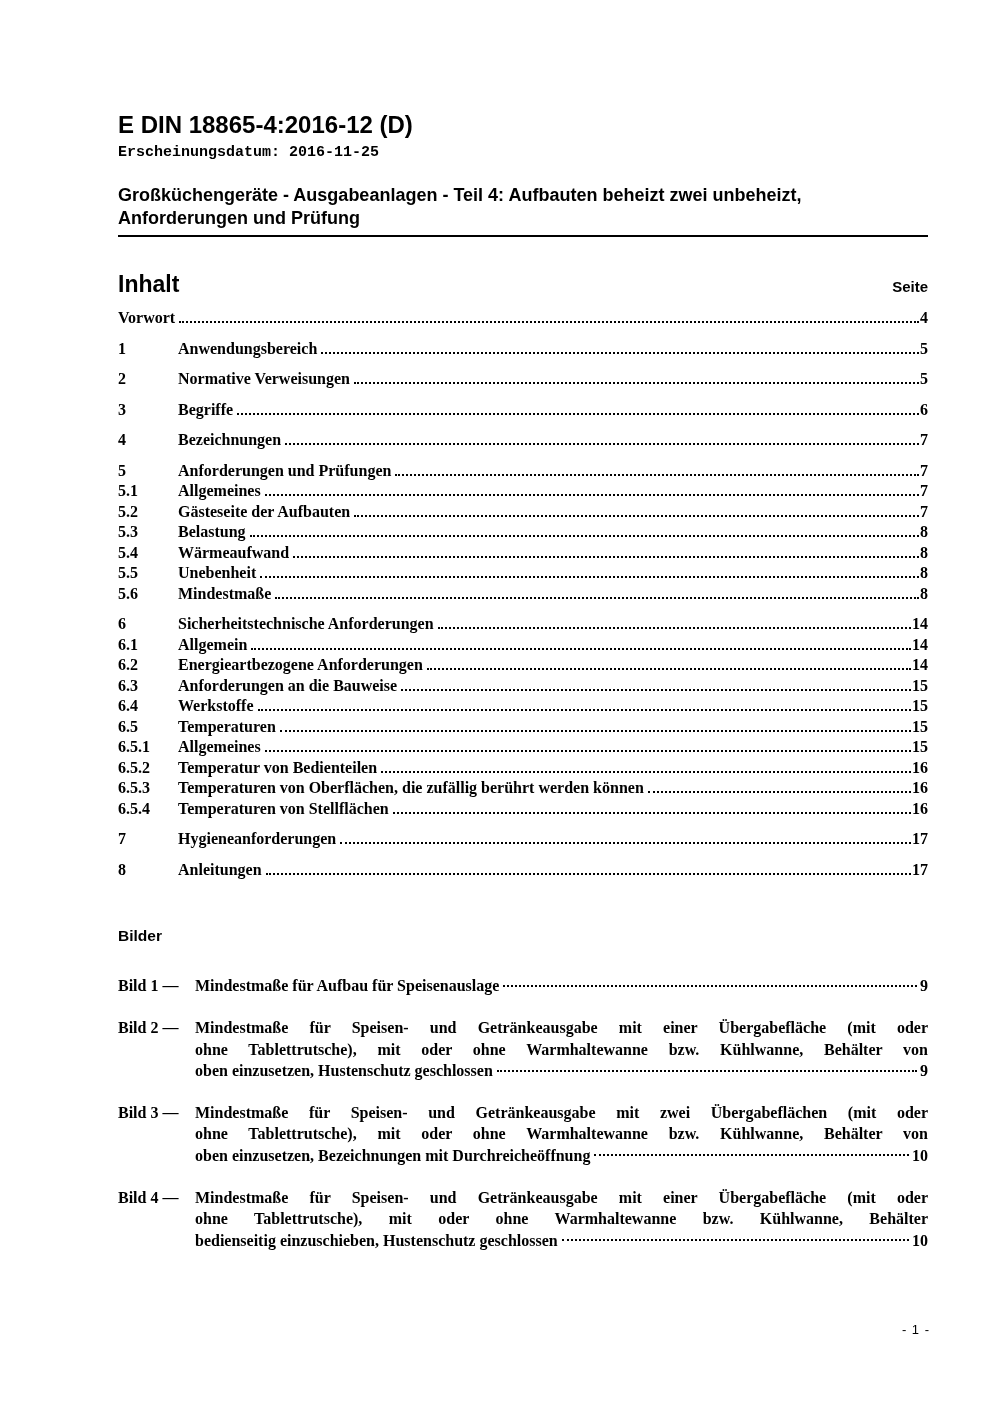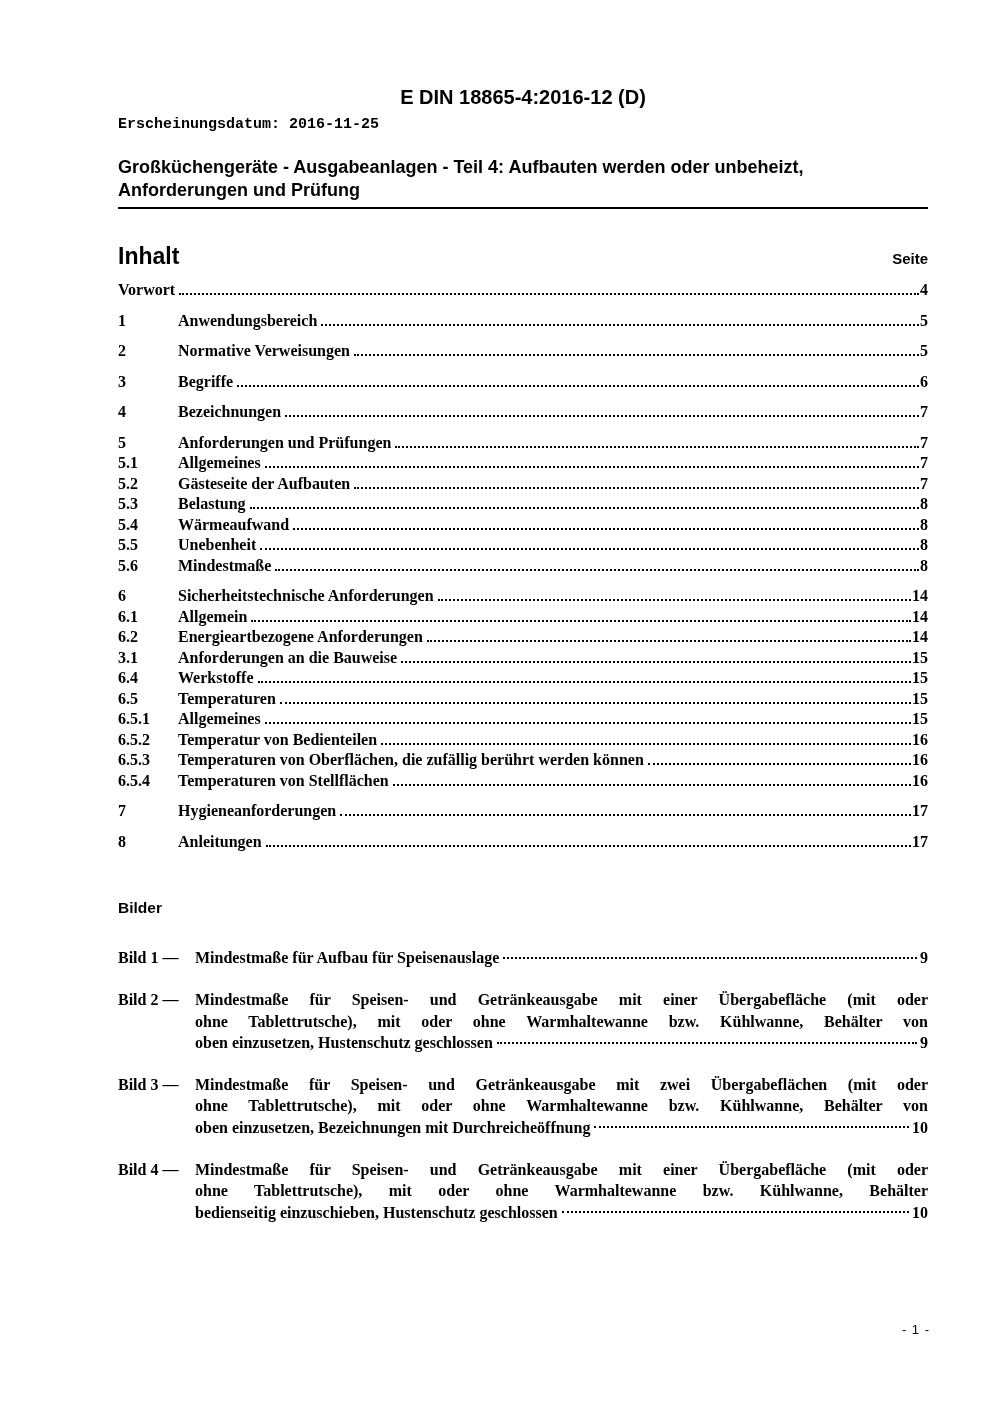--- a/index.html
+++ b/index.html
@@ -6,21 +6,21 @@
   html,body { background:#ffffff; }
   body {
     width:992px; height:1403px;
     font-family:"Liberation Sans", sans-serif;
     color:#000000;
     position:relative;
     overflow:hidden;
   }
   .content { position:absolute; left:118px; top:0; width:810px; }
 
-  .doc-number { margin-top:84px; font-size:20px; font-weight:bold; line-height:26px;text-align:center; }
+  .doc-number { margin-top:112px; font-size:24px; font-weight:bold; line-height:26px; }
   .pub-date   { margin-top:5px; font-size:15px; font-weight:bold; line-height:19px;font-family:Liberation Mono, monospace; }
   .doc-title  {
     margin-top:22px; font-size:18px; font-weight:bold; line-height:22.5px;
     padding-bottom:6px; border-bottom:2px solid #000;
   }
 
   .inhalt-row { display:flex; justify-content:space-between; align-items:baseline; margin-top:34px; }
   .toc-heading { font-size:23px; font-weight:bold; line-height:27px; }
   .page-col-label { font-size:15px; font-weight:bold; }
 
@@ -58,21 +58,21 @@
     letter-spacing:1px;
   }
 </style>
 </head>
 <body>
 
 <div class="content">
 
   <div class="doc-number">E DIN 18865-4:2016-12 (D)</div>
   <div class="pub-date">Erscheinungsdatum: 2016-11-25</div>
-  <div class="doc-title">Großküchengeräte - Ausgabeanlagen - Teil 4: Aufbauten werden oder unbeheizt, Anforderungen und Prüfung</div>
+  <div class="doc-title">Großküchengeräte - Ausgabeanlagen - Teil 4: Aufbauten beheizt zwei unbeheizt, Anforderungen und Prüfung</div>
 
   <div class="inhalt-row">
     <div class="toc-heading">Inhalt</div>
     <div class="page-col-label">Seite</div>
   </div>
 
   <div class="toc" id="toc-list">
       <div class="toc-row top">
         <span class="toc-label">Vorwort</span>
         <span class="leader"></span>
@@ -156,21 +156,21 @@
         <span class="leader"></span>
         <span class="toc-page">14</span>
       </div>
       <div class="toc-row">
         <span class="toc-num">6.2</span>
         <span class="toc-label">Energieartbezogene Anforderungen</span>
         <span class="leader"></span>
         <span class="toc-page">14</span>
       </div>
       <div class="toc-row">
-        <span class="toc-num">3.1</span>
+        <span class="toc-num">6.3</span>
         <span class="toc-label">Anforderungen an die Bauweise</span>
         <span class="leader"></span>
         <span class="toc-page">15</span>
       </div>
       <div class="toc-row">
         <span class="toc-num">6.4</span>
         <span class="toc-label">Werkstoffe</span>
         <span class="leader"></span>
         <span class="toc-page">15</span>
       </div>

